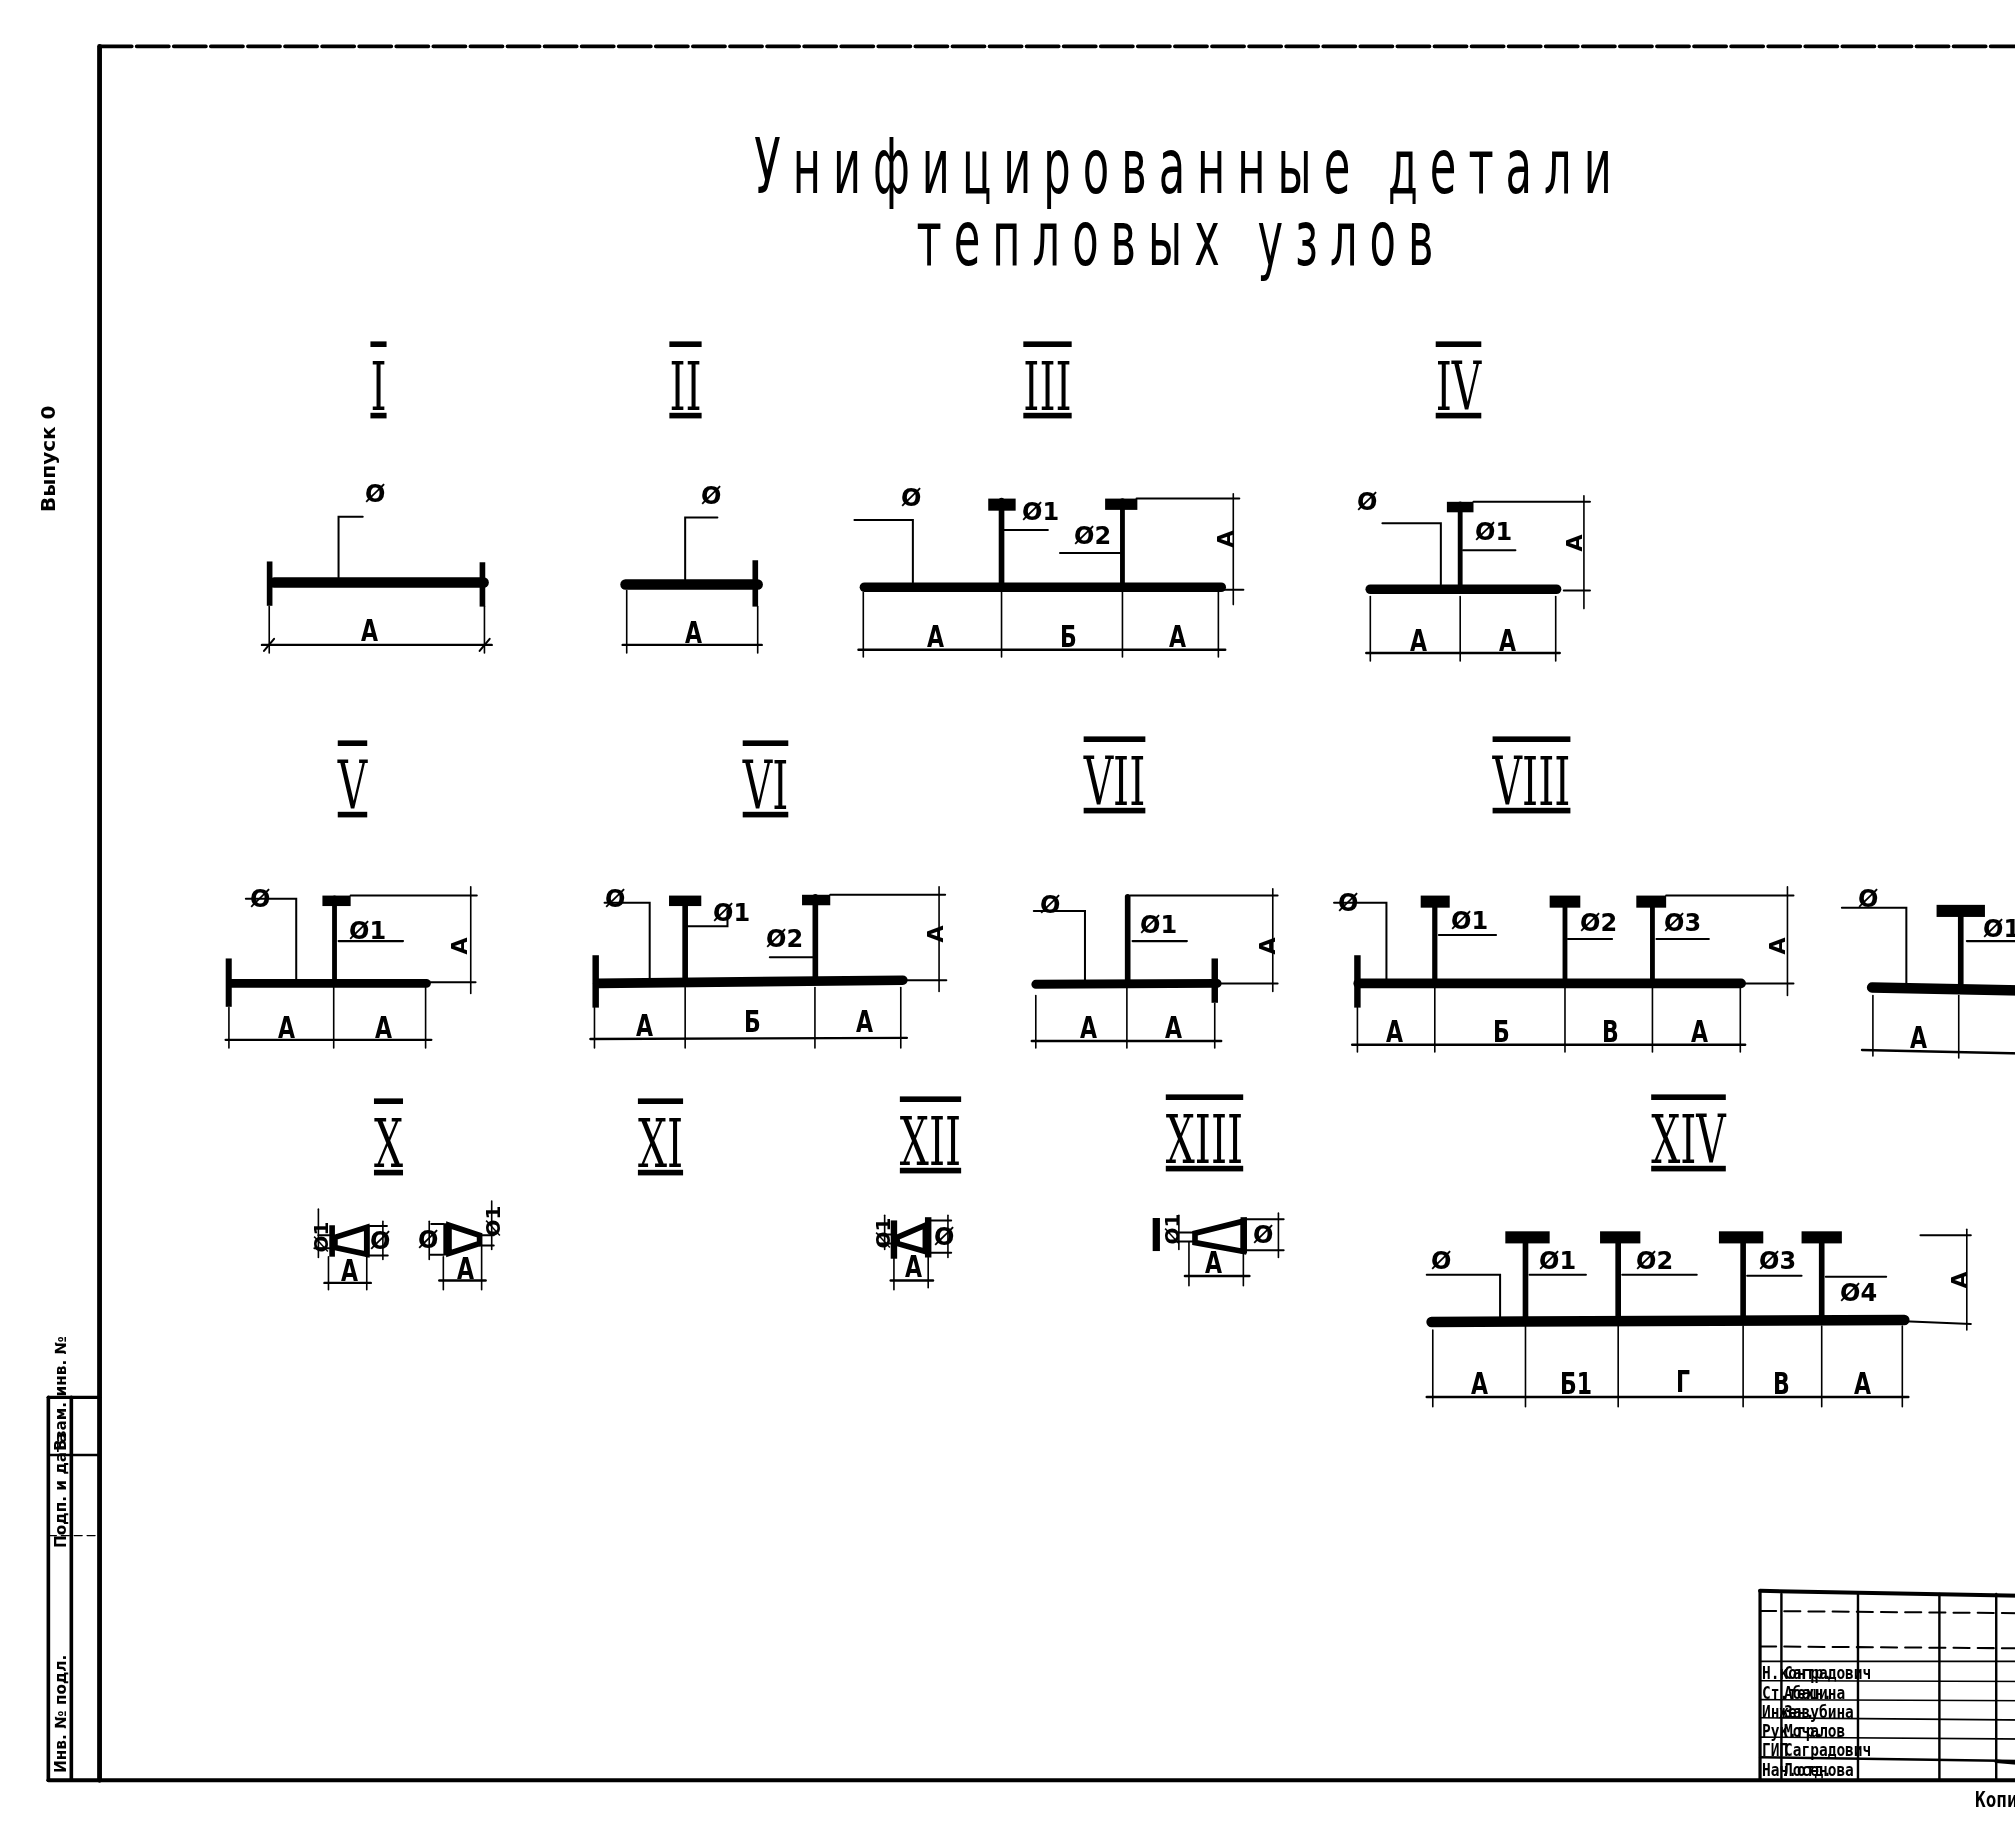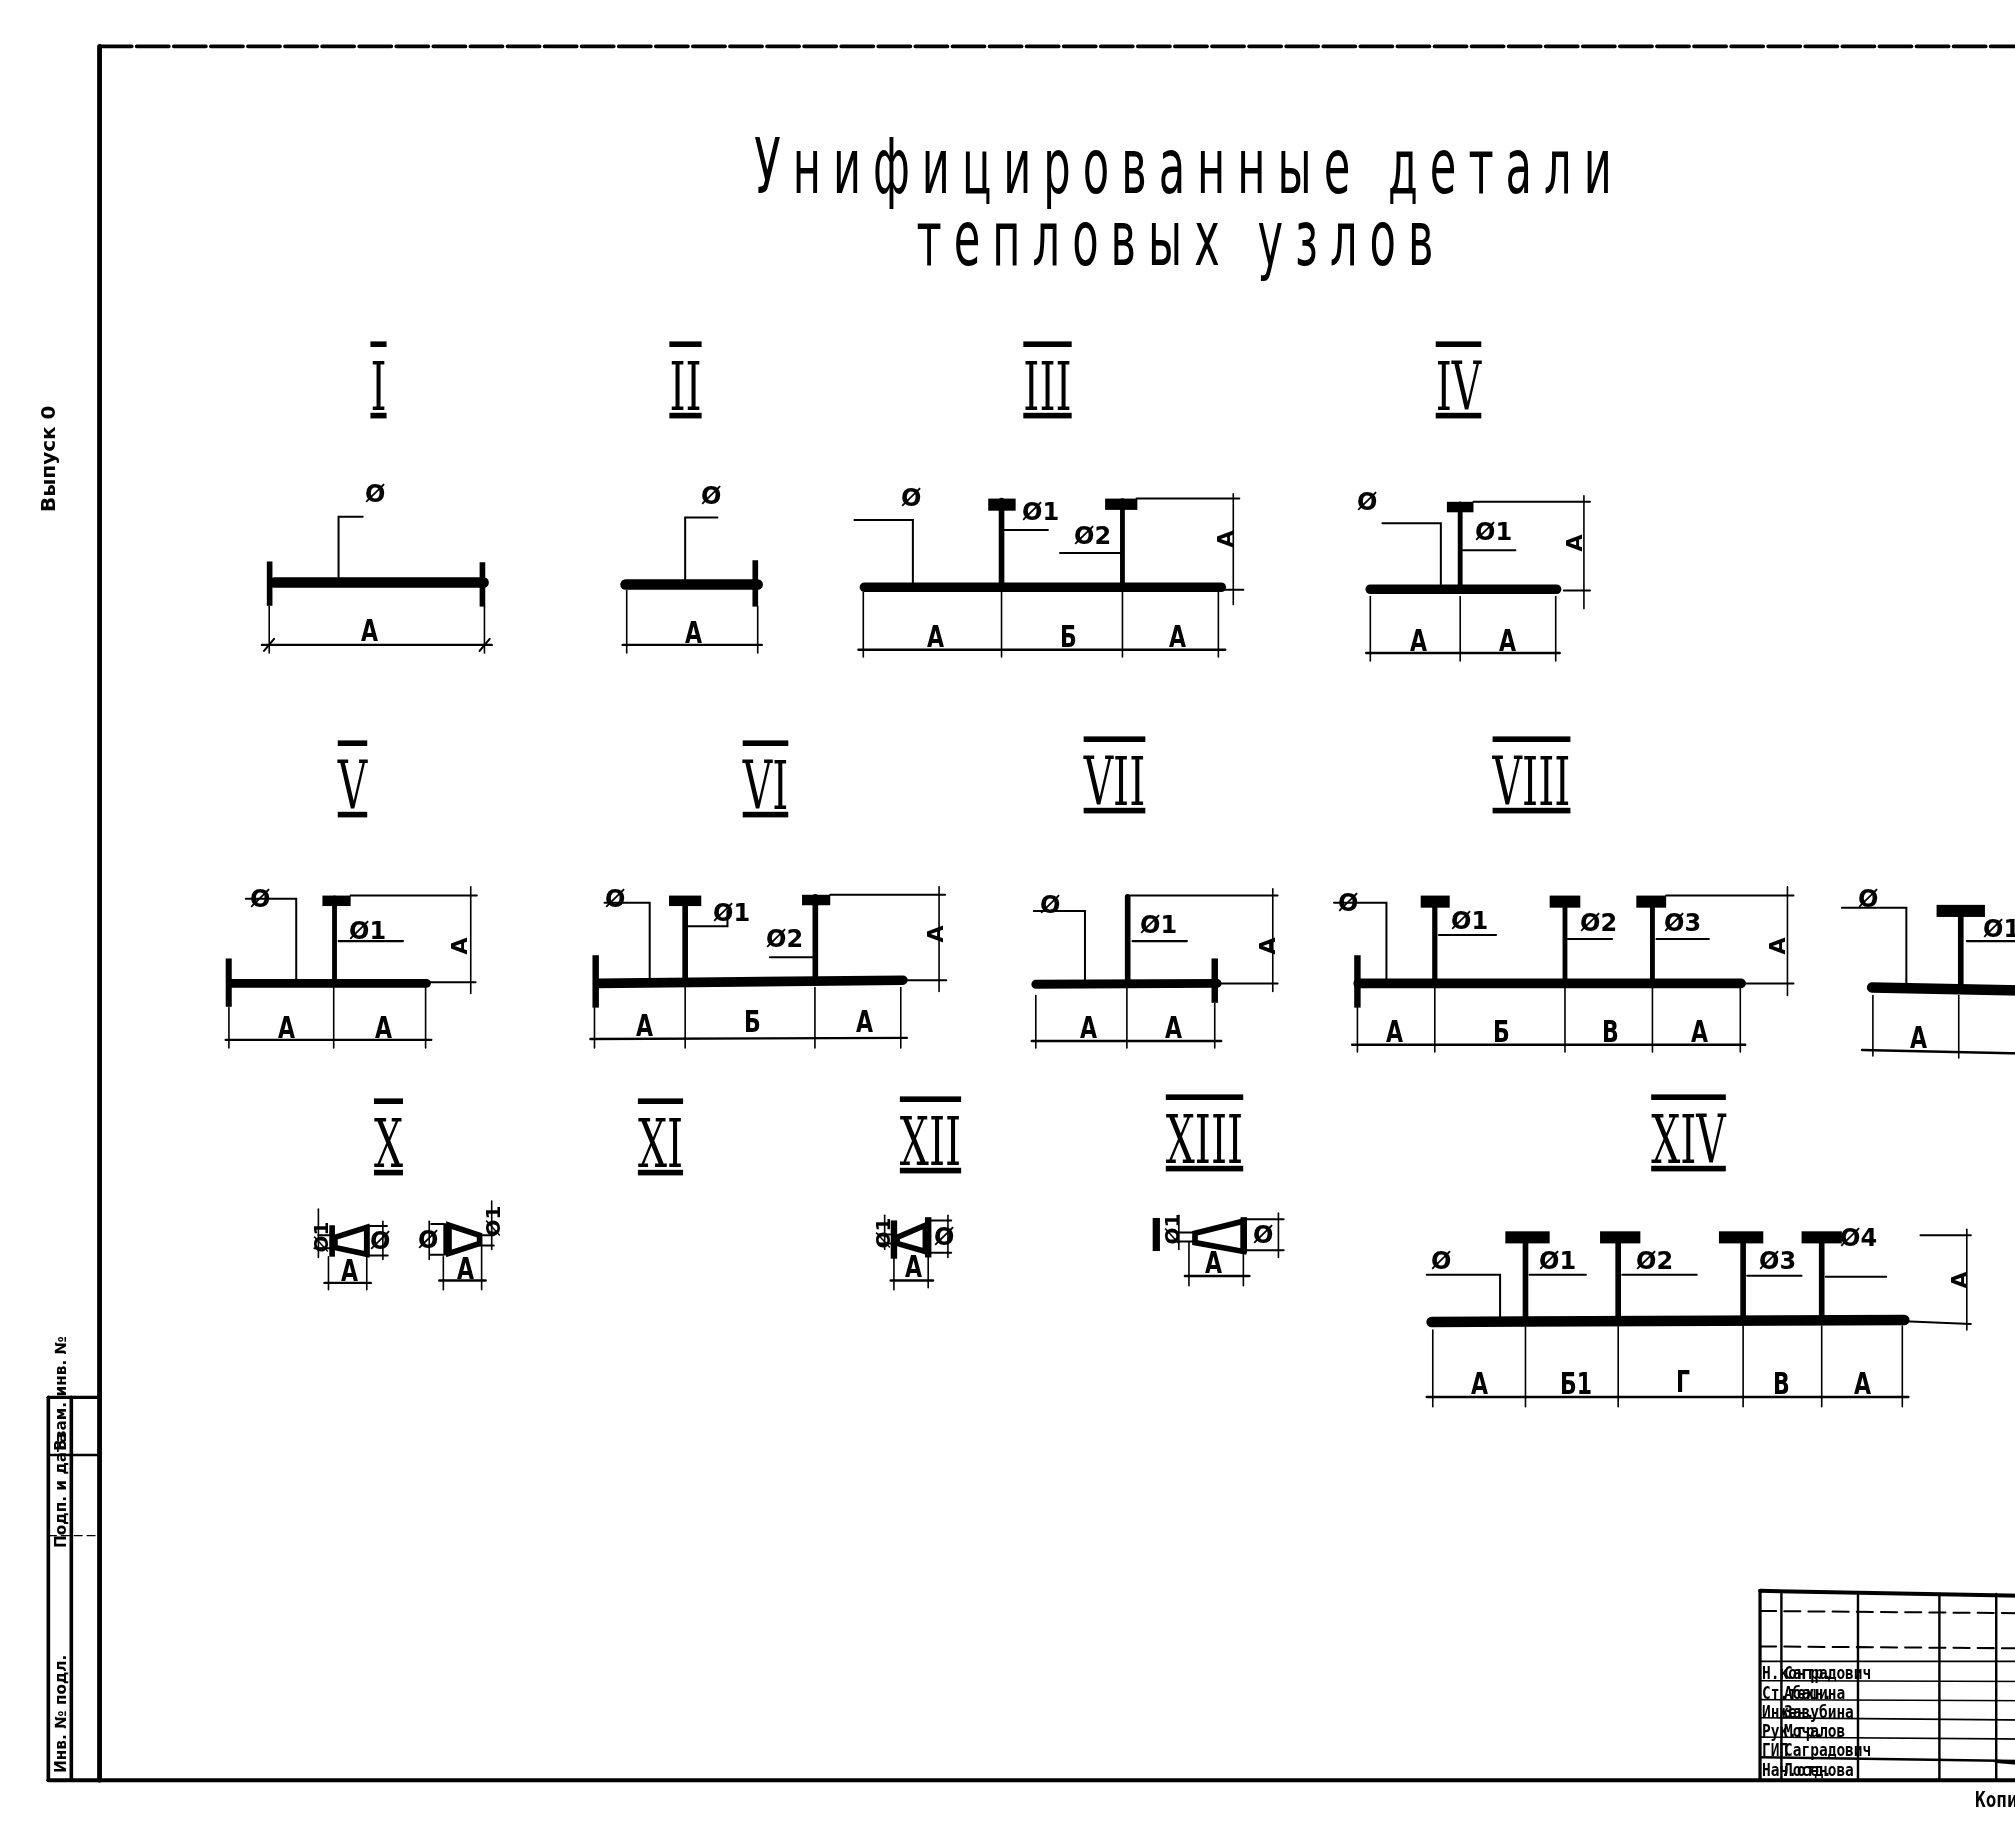--- a/index.html
+++ b/index.html
@@ -415,21 +415,21 @@
 <div class="dim" style="left:905px;top:1257px;">А</div>
 
 <div class="lbl vdim" style="left:1157px;top:1217px;font-size:20px;">Ø1</div>
 <div class="lbl" style="left:1253px;top:1223px;">Ø</div>
 <div class="dim" style="left:1205px;top:1253px;">А</div>
 
 <div class="lbl" style="left:1431px;top:1249px;">Ø</div>
 <div class="lbl" style="left:1539px;top:1249px;">Ø1</div>
 <div class="lbl" style="left:1636px;top:1249px;">Ø2</div>
 <div class="lbl" style="left:1759px;top:1249px;">Ø3</div>
-<div class="lbl" style="left:1840px;top:1226px;">Ø4</div>
+<div class="lbl" style="left:1840px;top:1281px;">Ø4</div>
 <div class="dim vdim" style="left:1951px;top:1269px;">А</div>
 <div class="dim" style="left:1471px;top:1374px;">А</div>
 <div class="dim" style="left:1560px;top:1374px;">Б1</div>
 <div class="dim" style="left:1676px;top:1372px;">Г</div>
 <div class="dim" style="left:1773px;top:1374px;">В</div>
 <div class="dim" style="left:1854px;top:1374px;">А</div>
 
 <div class="tb-text" style="left:1762px;top:1662px;font-size:14.5px;">Н.контр.</div>
 <div class="tb-text" style="left:1784px;top:1662px;font-size:14.5px;">Саградович</div>
 <div class="tb-text" style="left:1762px;top:1682px;font-size:14.5px;">Ст.техн.</div>

